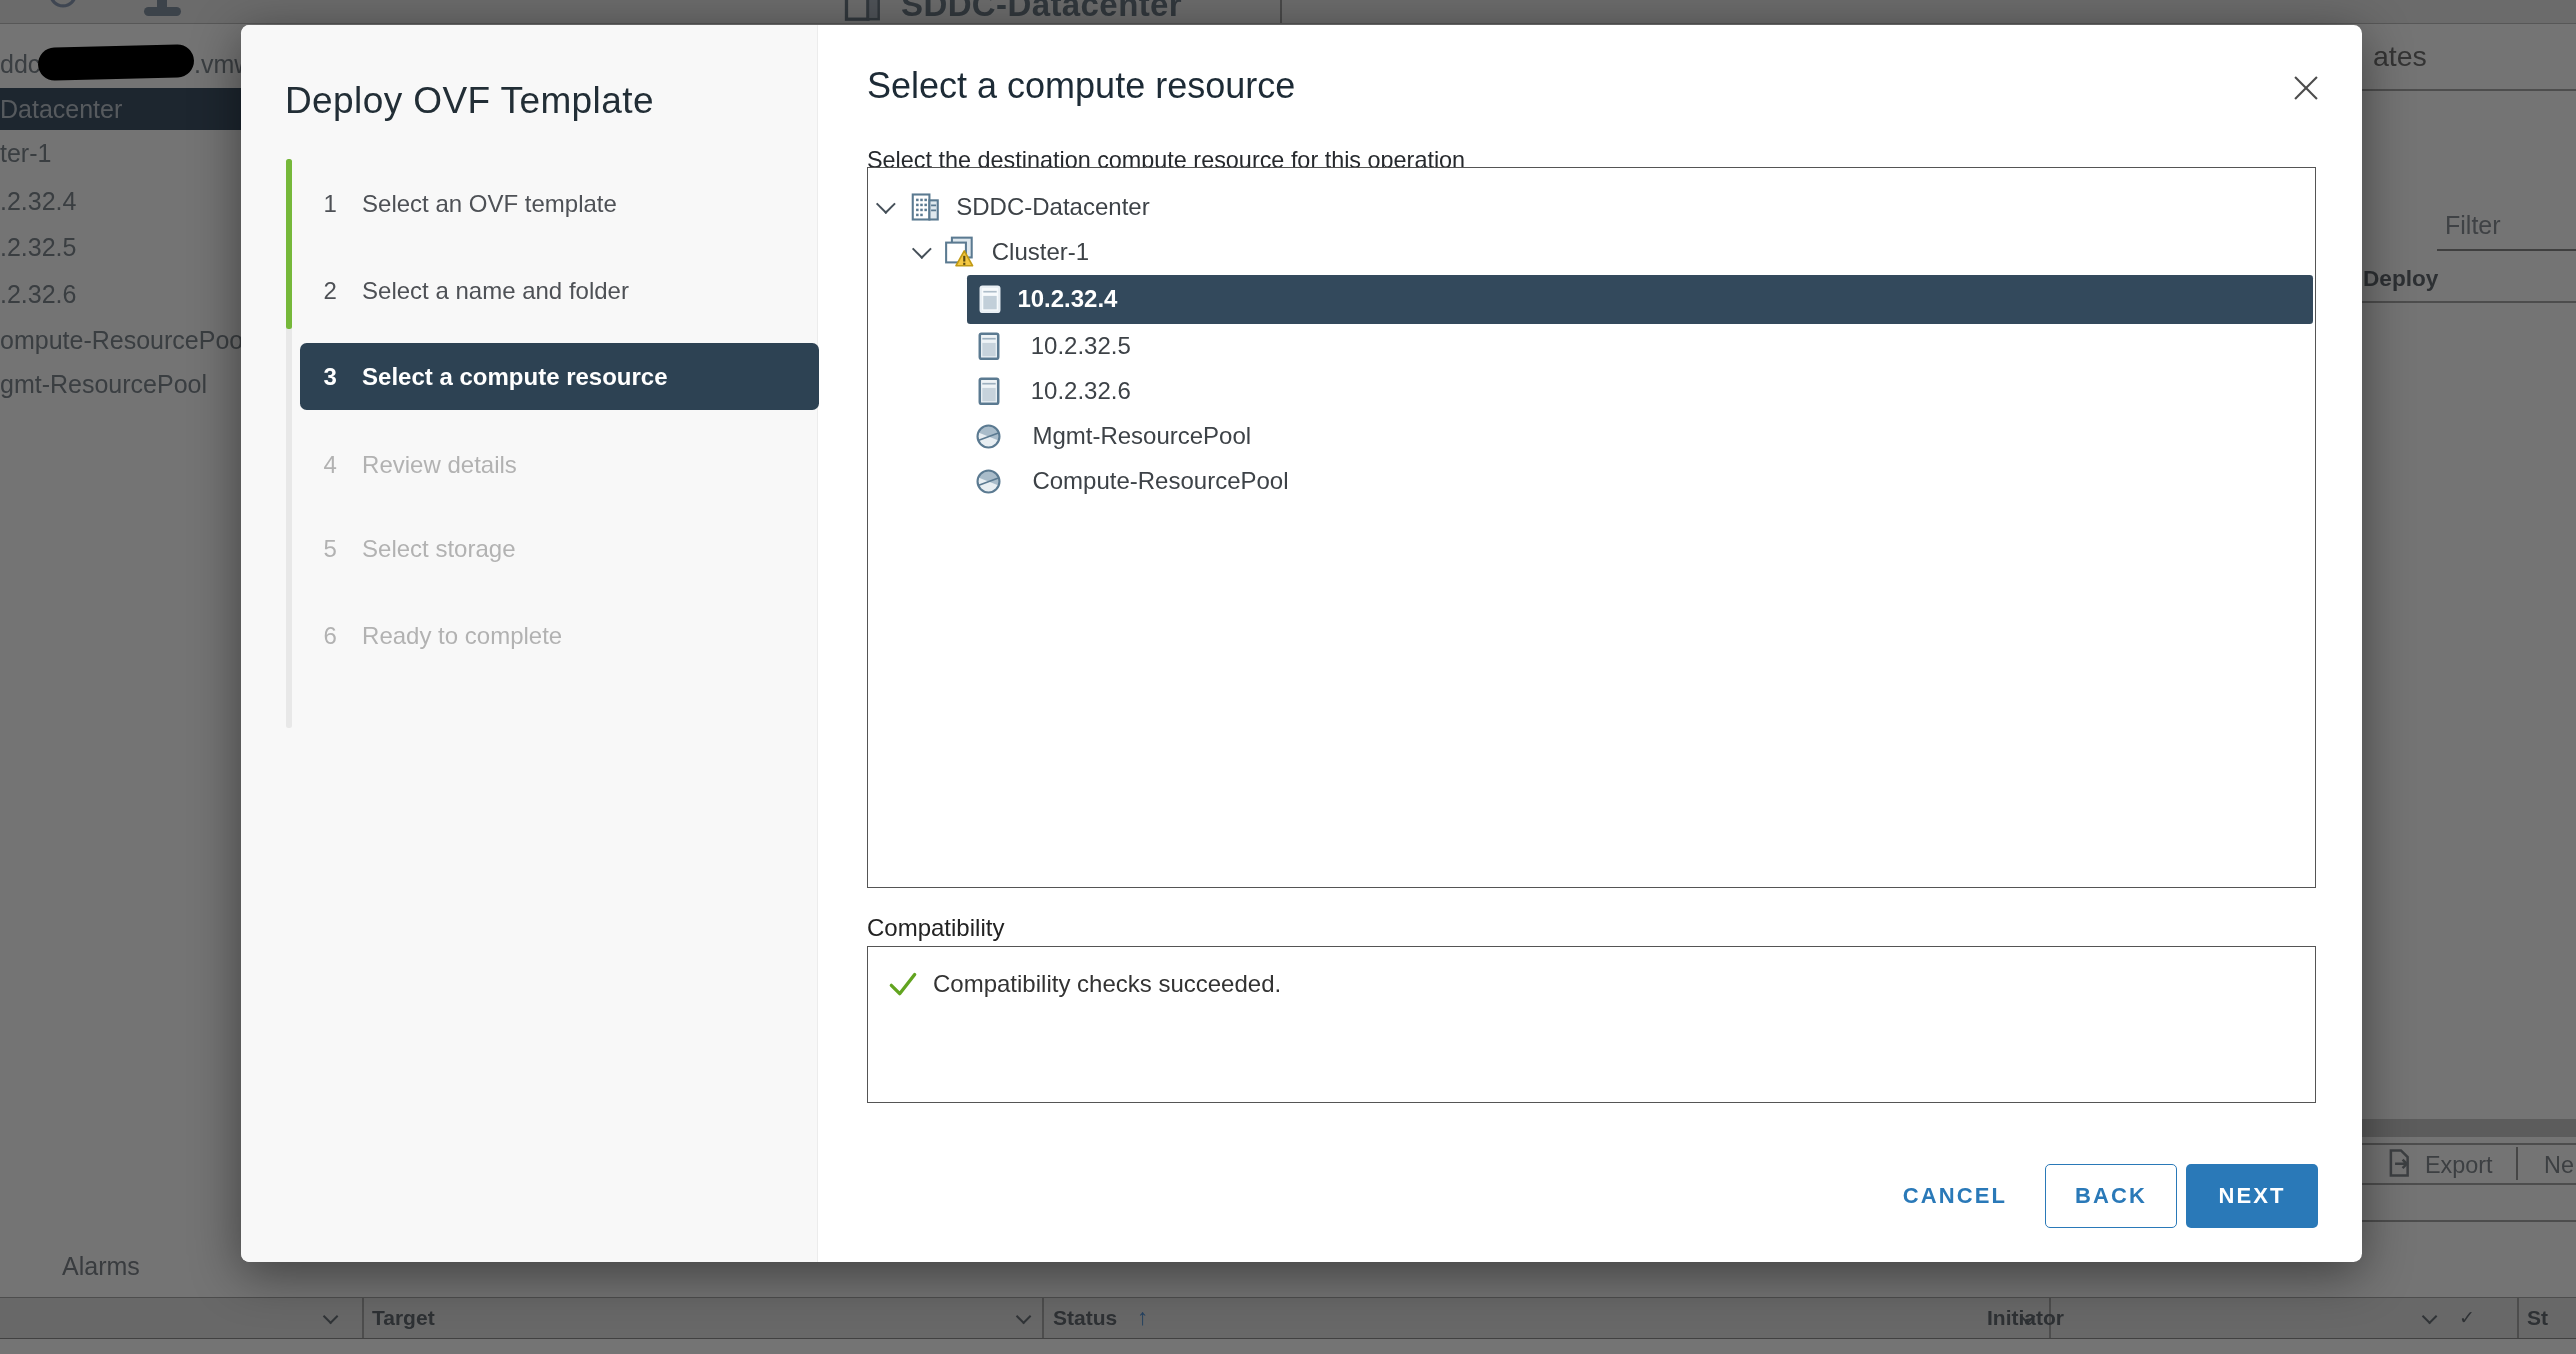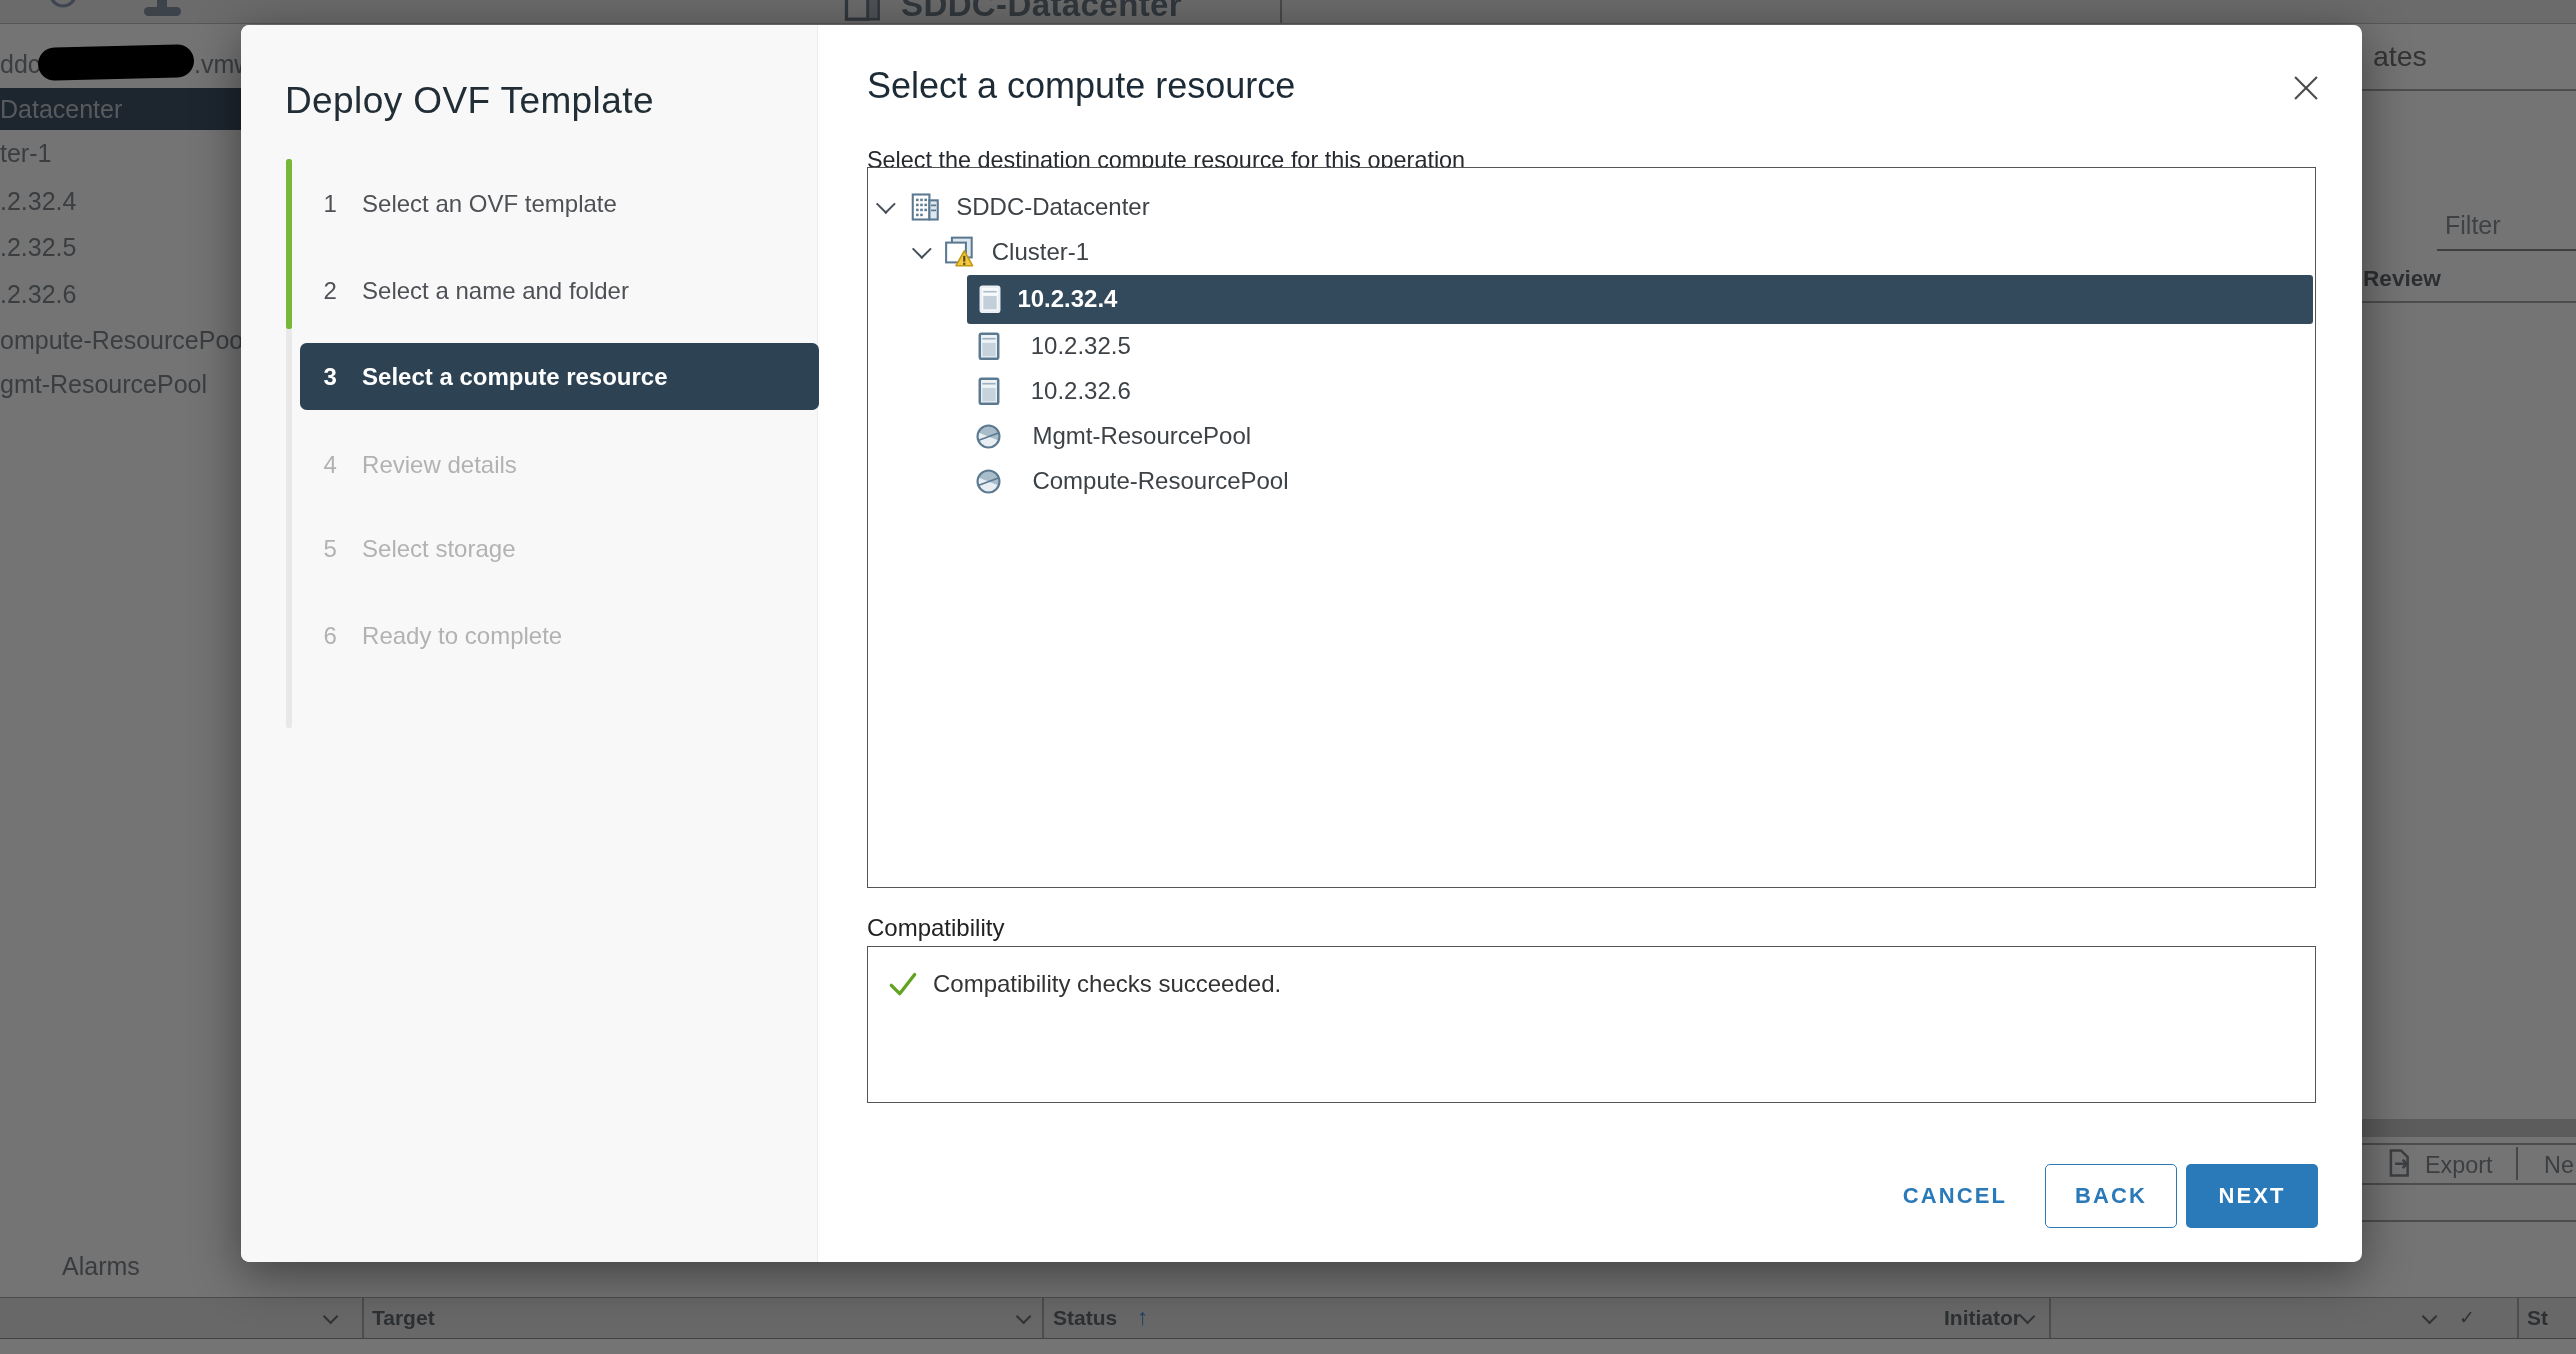--- a/index.html
+++ b/index.html
@@ -125,21 +125,21 @@
     <div class="bg-side-item" style="top:280px">.2.32.6</div>
     <div class="bg-side-item" style="top:326px">ompute-ResourcePoo</div>
     <div class="bg-side-item" style="top:370px">gmt-ResourcePool</div>
   </div>
 
   <div>
     <div class="rr-text" style="left:2373px;top:40px;font-size:28.5px;color:#717171">ates</div>
     <div class="rr-line" style="left:2362px;top:89px;width:214px"></div>
     <div class="rr-text" style="left:2445px;top:211px;font-size:25px;color:#8a9096">Filter</div>
     <div class="rr-line" style="left:2437px;top:249px;width:139px;background:#8a8a8a"></div>
-    <div class="rr-text" style="left:2363px;top:266px;font-size:22.6px;font-weight:700;color:#626970">Review</div>
+    <div class="rr-text" style="left:2363px;top:266px;font-size:22.6px;font-weight:700;color:#626970">Deploy</div>
     <div class="rr-line" style="left:2362px;top:301px;width:214px"></div>
 
     <div class="abs" style="left:2362px;top:1119px;width:214px;height:18.4px;background:#c9c9c9"></div>
     <div class="rr-line" style="left:2362px;top:1143px;width:214px"></div>
     <svg class="abs" style="left:2385px;top:1147px" width="28.5" height="32" viewBox="0 0 34 38">
       <path d="M7,4 h12 l8,8 v22 h-20 z" fill="none" stroke="#848a90" stroke-width="3"></path>
       <path d="M12,20 h14 m-5,-5 l5,5 l-5,5" fill="none" stroke="#848a90" stroke-width="3"></path>
     </svg>
     <div class="rr-text" style="left:2425px;top:1152px;font-size:23.4px;color:#848a90">Export</div>
     <div class="abs" style="left:2516px;top:1147px;width:1.7px;height:33px;background:#9a9a9a"></div>
@@ -153,21 +153,21 @@
     <div class="grid-head">
       <span class="gh-chev" style="left:325px"></span>
       <span class="gh-sep" style="left:362px"></span>
       <span class="gh-label" style="left:372px">Target</span>
       <span class="gh-chev" style="left:1018px"></span>
       <span class="gh-sep" style="left:1042px"></span>
       <span class="gh-label" style="left:1053px">Status</span>
       <span class="sort-arrow" style="left:1137px">↑</span>
       <span class="gh-chev" style="left:2022px"></span>
       <span class="gh-sep" style="left:2049px"></span>
-      <span class="gh-label" style="left:1944px">Initiator</span>
+      <span class="gh-label" style="left:1987px">Initiator</span>
       <span class="gh-chev" style="left:2424px"></span>
       <span class="gh-label" style="left:2459px;font-weight:400;font-size:19px">✓</span>
       <span class="gh-sep" style="left:2517px"></span>
       <span class="gh-label" style="left:2527px">St</span>
     </div>
   </div>
 </div>
 
 <div class="overlay"></div>
 

